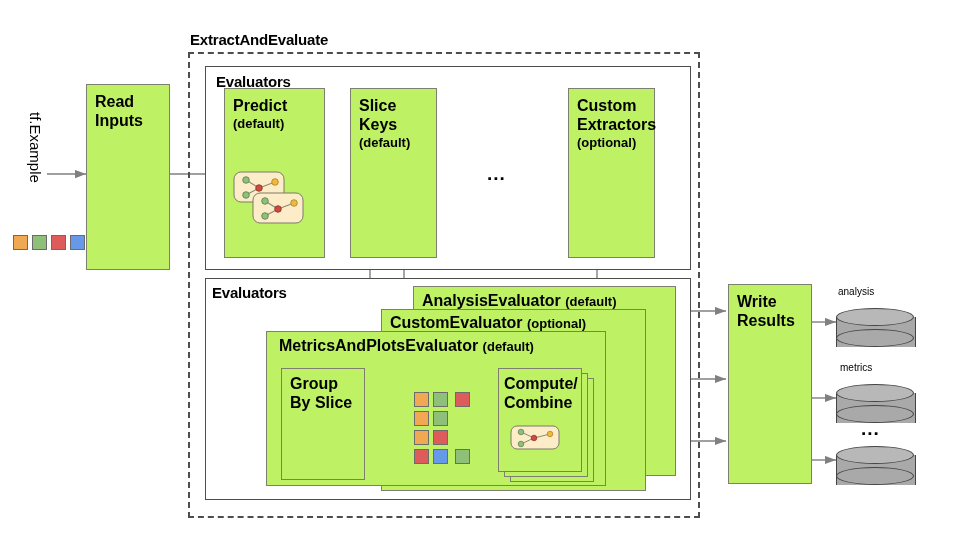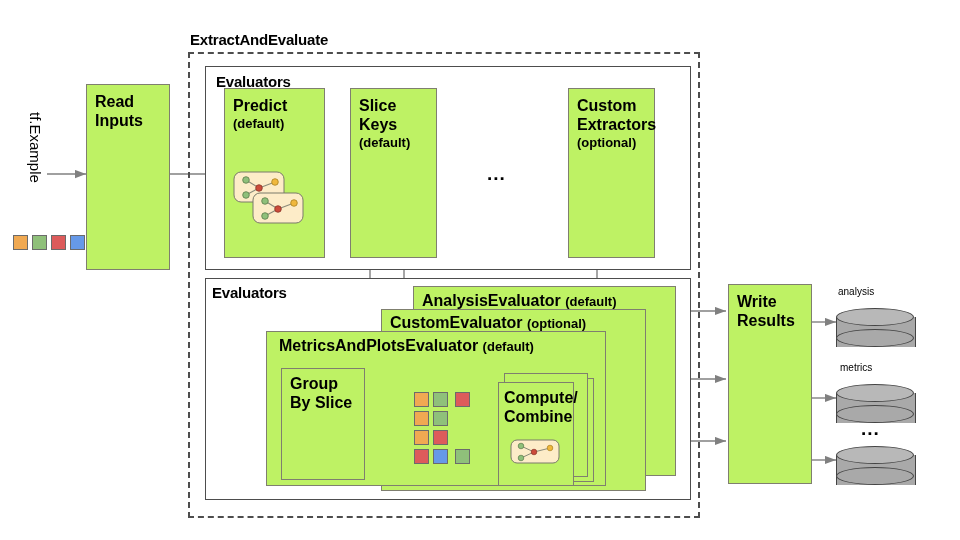--- a/index.html
+++ b/index.html
@@ -213,21 +213,21 @@
       <span class="chip c-orange" style="left:0;top:38px;"></span>
       <span class="chip c-red" style="left:19px;top:38px;"></span>
 
       <span class="chip c-red" style="left:0;top:57px;"></span>
       <span class="chip c-blue" style="left:19px;top:57px;"></span>
       <span class="chip c-green" style="left:41px;top:57px;"></span>
     </div>
 
     <div class="abs card" style="left:243px;top:46px;width:84px;height:104px;"></div>
     <div class="abs card" style="left:237px;top:41px;width:84px;height:104px;"></div>
-    <div class="abs card" style="left:231px;top:50px;width:76px;height:104px;">
+    <div class="abs card" style="left:231px;top:36px;width:84px;height:104px;">
       <div class="boxtext ttl" style="top:6px;padding:0 5px;">
         <div>Compute/</div>
         <div>Combine</div>
       </div>
       <svg style="position:absolute;left:11px;top:56px;" width="54" height="26" viewBox="0 0 54 26">
         <rect x="1" y="1" rx="6" ry="6" width="48" height="23" fill="#fdecc8" stroke="#7a7a6a" stroke-width="1"></rect>
         <g stroke="#8a8a7a" stroke-width="1" fill="none">
           <line x1="11" y1="7" x2="24" y2="13"></line>
             <line x1="11" y1="19" x2="24" y2="13"></line>
           <line x1="24" y1="13" x2="40" y2="9"></line>

